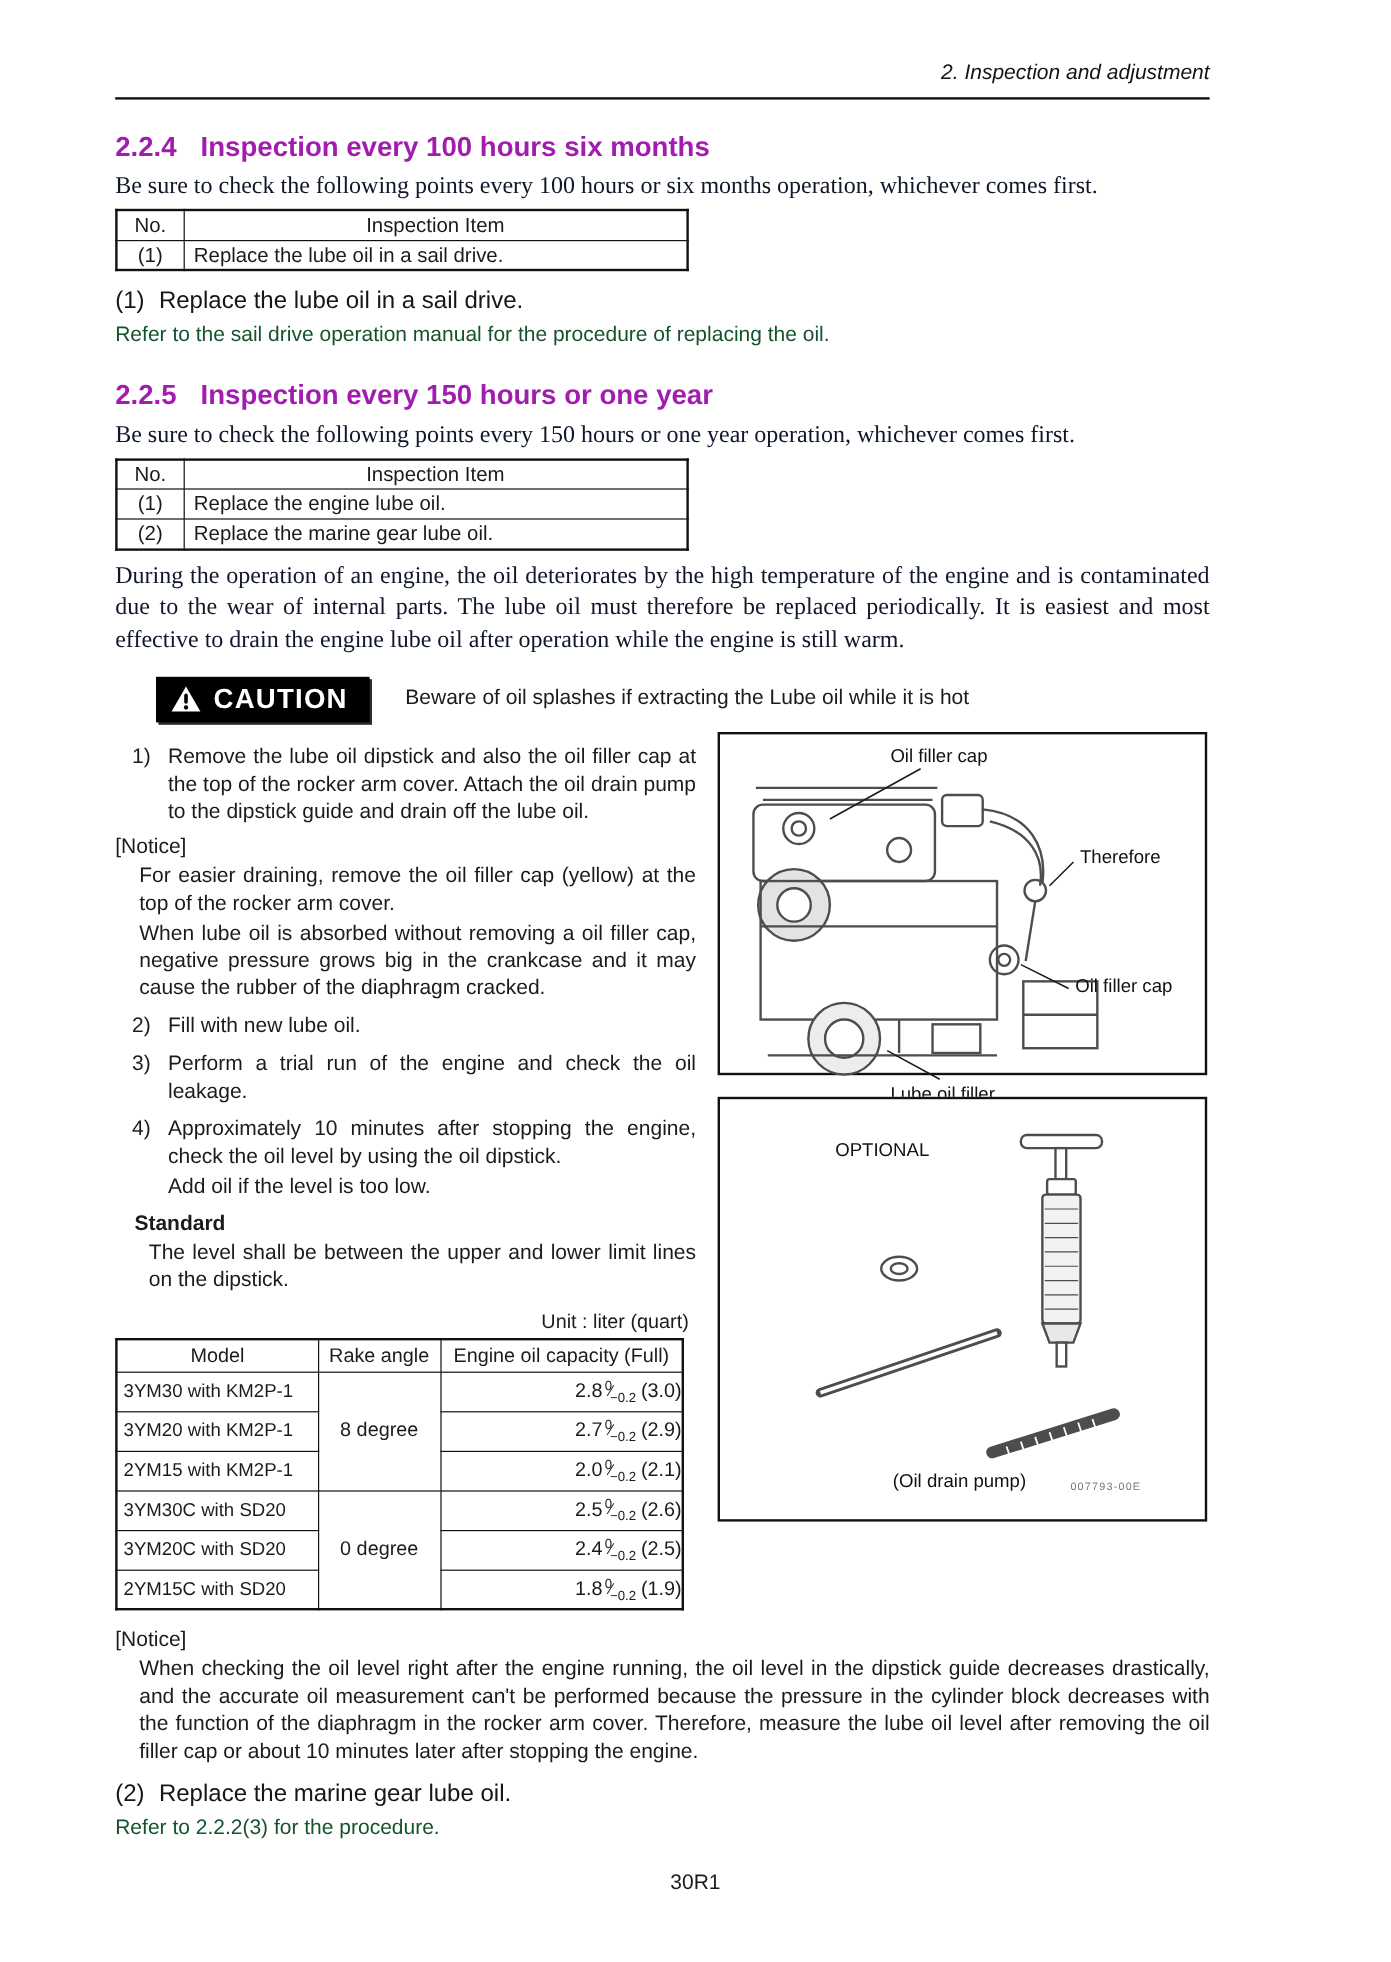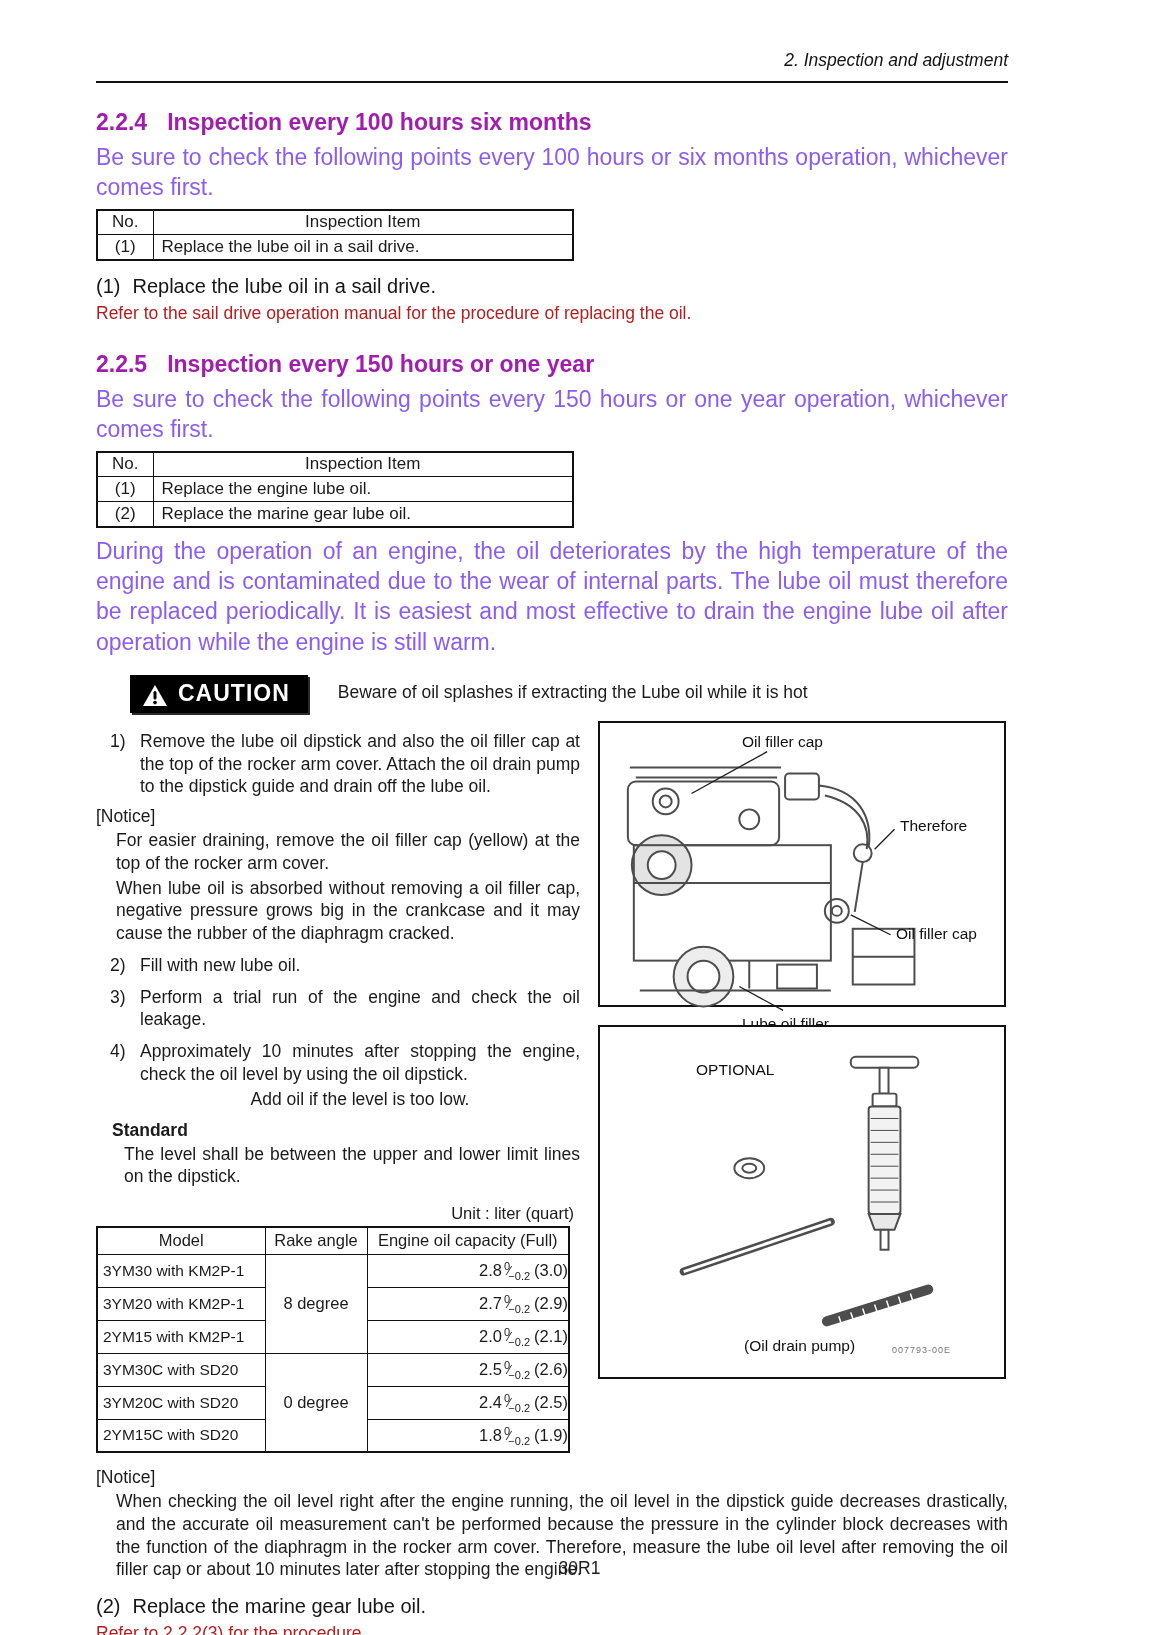--- a/index.html
+++ b/index.html
@@ -12,49 +12,49 @@
   
   .running-head { text-align:right; font-style:italic; font-size:17.5px; color:#141414; }
   .head-rule { border:none; border-top:2px solid #111; margin-top:10px; }
 
   
   .h-sec { font-size:23px; font-weight:bold; margin:26px 0 6px; color:#a21caf; }
   .h-sec .num { margin-right:20px; }
   .h-sub { font-size:20px; font-weight:normal; margin:14px 0 4px; color:#161616; }
   .h-sub .num { margin-right:12px; }
 
-  .body-p { font-size:23px; line-height:1.32; text-align:justify; color:#8b5cf6; }
-  .plain-p { font-size:17.5px; line-height:1.32; color:#b91c1c; }
+  .body-p { font-size:20px; line-height:1.32; text-align:justify; color:#0f172a;font-family:Liberation Serif, serif; }
+  .plain-p { font-size:17.5px; line-height:1.32; color:#14532d; }
 
   
   table.insp { border-collapse:collapse; width:478px; margin:6px 0 8px; font-size:17px; }
   table.insp th, table.insp td { border:1px solid #111; padding:1px 8px; height:25px; }
   table.insp { border:2px solid #111; }
   table.insp th { font-weight:normal; text-align:center; }
   td.cell-no { width:56px; text-align:center; }
   td.cell-item { text-align:left; }
 
   
   .caution-row { display:flex; align-items:flex-start; margin:18px 0 8px; padding-left:34px; }
   .caution-badge {
-    display:inline-flex; align-items:flex-end; gap:10px; background:#000; color:#fff;
+    display:inline-flex; align-items:center; gap:10px; background:#000; color:#fff;
     font-weight:bold; font-size:23px; letter-spacing:1px; padding:5px 18px 6px 12px;
     box-shadow:2px 2px 0 #2a2a2a;
   }
   .caution-text { font-size:17.5px; margin-left:30px; padding-top:7px; max-width:560px; }
 
   
   .cols { display:flex; justify-content:space-between; align-items:flex-start; margin-top:4px; }
   .col-left { width:484px; }
   .col-right { width:410px; }
 
   .step { display:flex; font-size:17.5px; line-height:1.3; margin:9px 0 2px; padding-left:14px; }
   .step .step-num { width:30px; flex:none; }
   .step .step-text { flex:1; text-align:justify; }
-  .step-extra { font-size:17.5px; padding-left:44px; margin-top:3px;text-align:center; }
+  .step-extra { font-size:17.5px; padding-left:44px; margin-top:3px; }
 
   .notice-label { font-size:17.5px; margin-top:8px; }
   .notice-body { font-size:17.5px; line-height:1.3; text-align:justify; margin-left:20px; margin-top:2px; }
 
   .standard-label { font-size:17.5px; font-weight:bold; margin:10px 0 2px; padding-left:16px; }
   .standard-text { font-size:17.5px; line-height:1.3; padding-left:28px; text-align:justify; }
 
   .unit-label { text-align:right; font-size:16.5px; margin:16px 6px 3px 0; }
 
   

